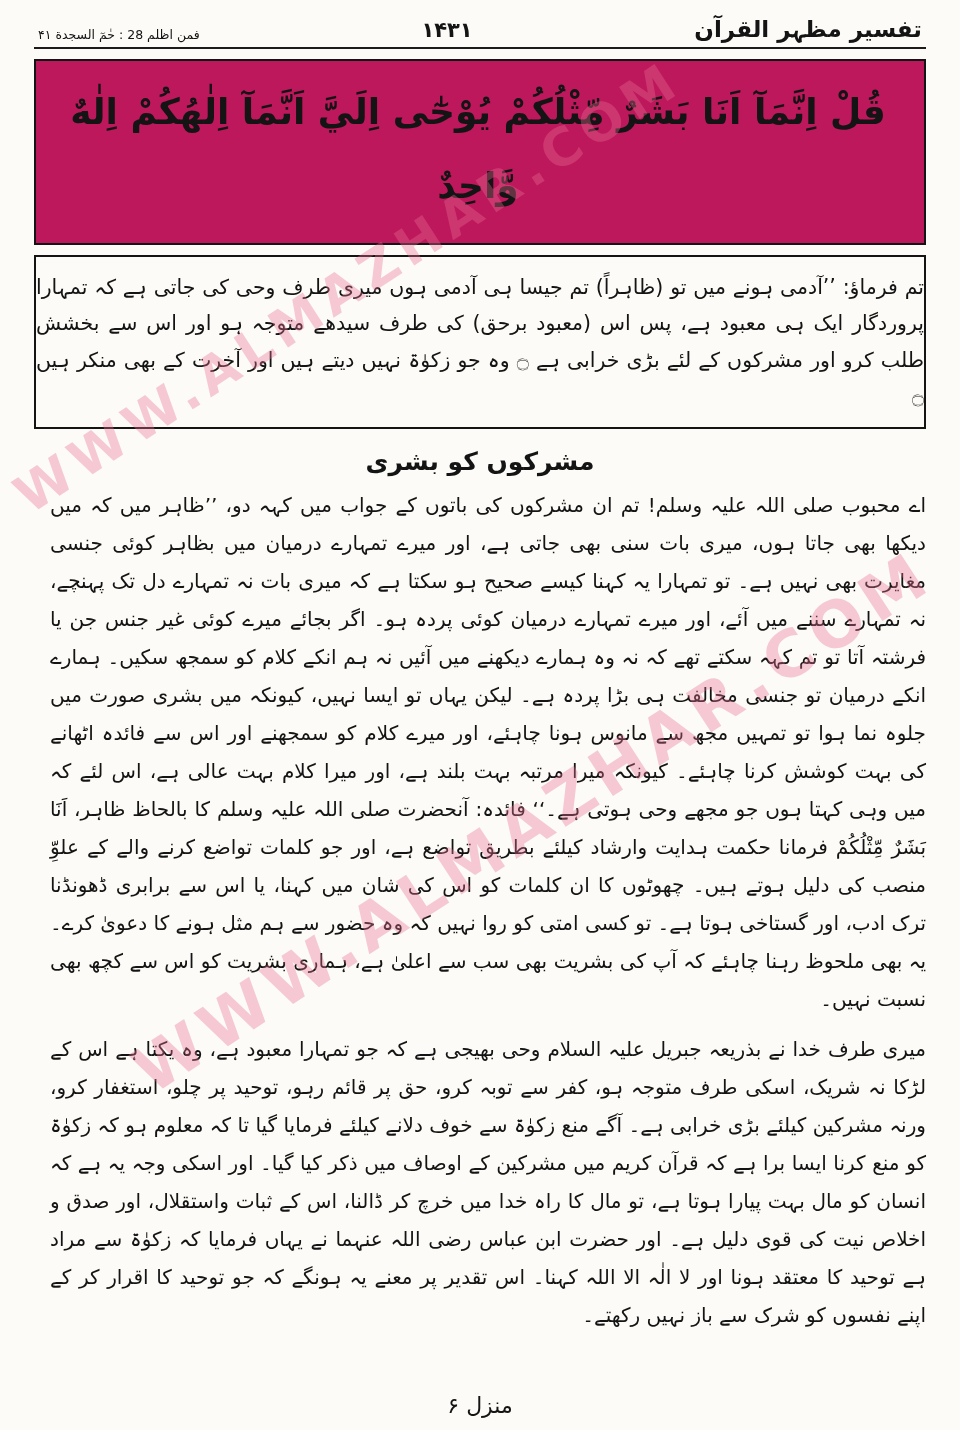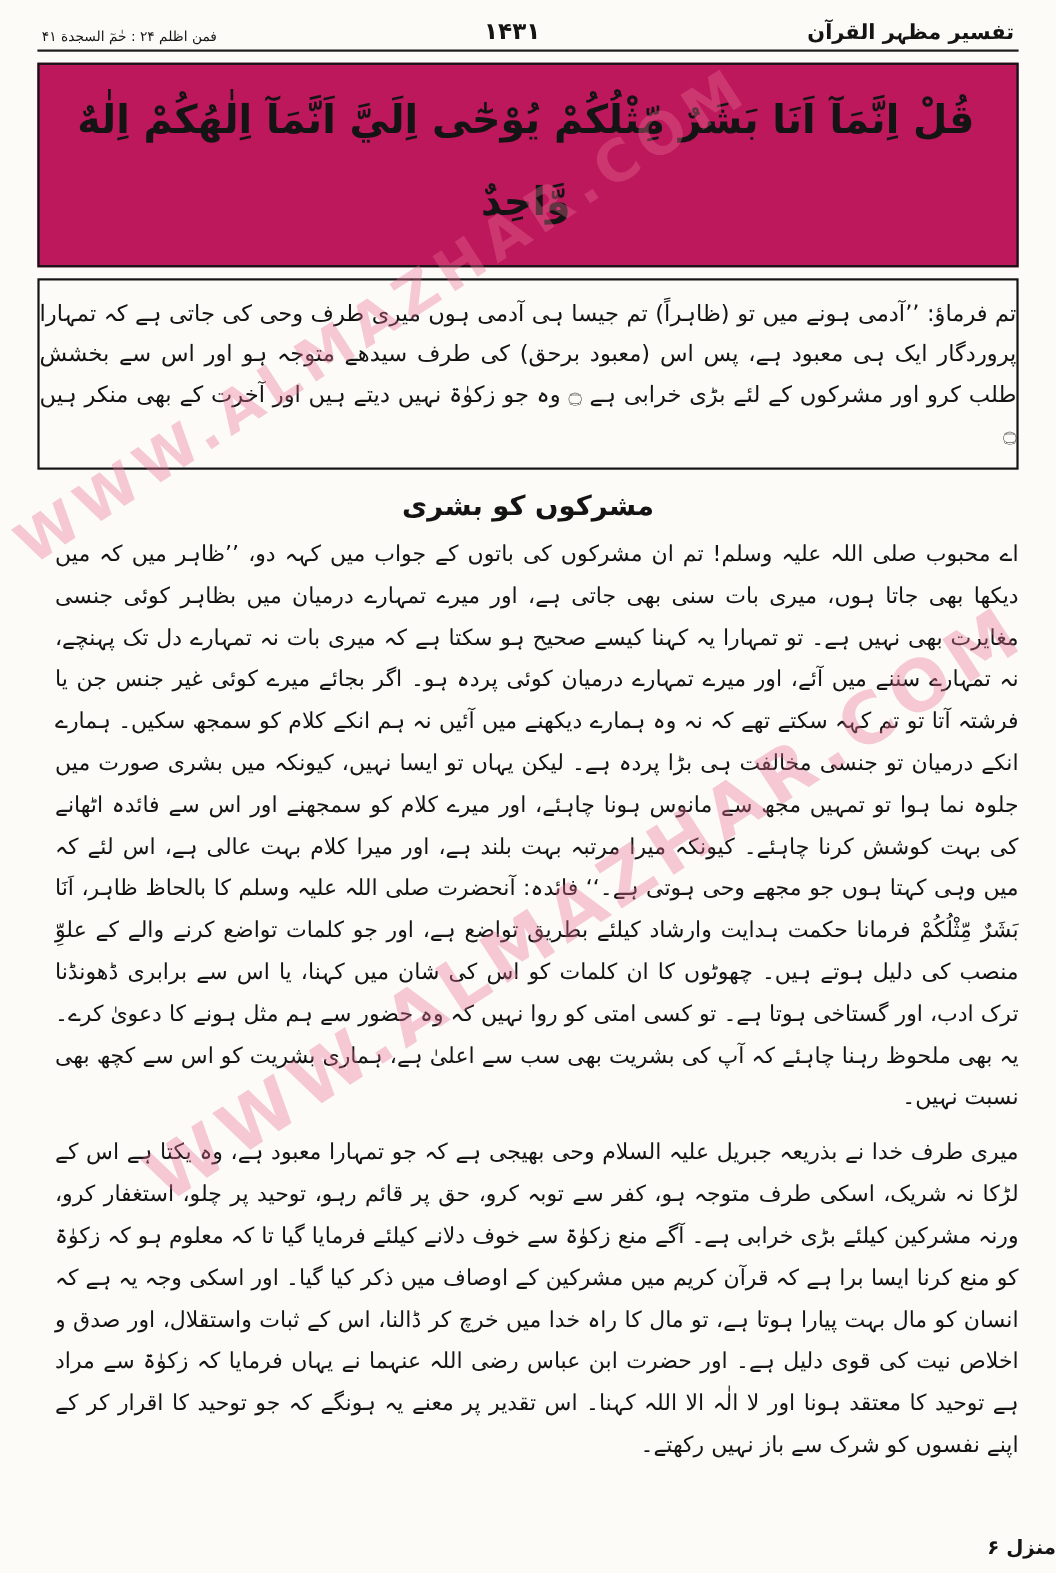--- a/index.html
+++ b/index.html
@@ -19,21 +19,21 @@
     direction: rtl;
   }
   
   .page-header {
     display: flex;
     direction: rtl;
     justify-content: space-between;
     align-items: flex-end;
     padding: 0 4px 3px 4px;
   }
-  .hdr-title { font-size: 19px; font-weight: bold; }
+  .hdr-title { font-size: 23px; font-weight: bold; }
   .hdr-pageno { font-size: 21px; font-weight: bold; letter-spacing: 2px; }
   .hdr-ref { font-size: 12.5px; }
   .header-rule {
     border: 0;
     border-top: 2.5px solid #1b1b1b;
     margin: 2px 0 10px 0;
   }
   
   .verse-box {
     border: 2.5px solid #141414;
@@ -73,22 +73,23 @@
     text-align: justify;
     font-size: 20px;
     line-height: 1.9;
     margin: 0 0 12px 16px;
   }
   
   .page-footer {
     position: absolute;
     bottom: 12px; left: 0;
     width: 100%;
-    font-size: 18px;
-    font-weight: bold;
+    text-align: center;
+    font-size: 22px;
+    font-weight: normal;
   }
   
   .watermark {
     position: absolute;
     direction: ltr;
     font-weight: 700;
     color: rgba(234, 112, 146, 0.36);
     letter-spacing: 7px;
     transform: rotate(-33deg);
     transform-origin: left center;
@@ -100,21 +101,21 @@
   .wm-2 { font-size: 64px; left: 140px; top: 1040px; }
 </style>
 </head>
 <body>
 
 <div class="page">
 
   <header class="page-header">
     <div class="hdr-title">تفسیر مظہر القرآن</div>
     <div class="hdr-pageno">۱۴۳۱</div>
-    <div class="hdr-ref">فمن اظلم ۲۴ : حٰمٓ السجدة ۴۱</div>
+    <div class="hdr-ref">فمن اظلم 28 : حٰمٓ السجدة ۴۱</div>
   </header>
 
   <hr class="header-rule">
 
   <section class="verse-box">
     <div class="verse-line">قُلْ اِنَّمَآ اَنَا بَشَرٌ مِّثْلُكُمْ يُوْحٰٓى اِلَيَّ اَنَّمَآ اِلٰهُكُمْ اِلٰهٌ وَّاحِدٌ</div>
   </section>
 
   <section class="trans-box">
     <div>تم فرماؤ: ’’آدمی ہونے میں تو (ظاہراً) تم جیسا ہی آدمی ہوں میری طرف وحی کی جاتی ہے کہ تمہارا پروردگار ایک ہی معبود ہے، پس اس (معبود برحق) کی طرف سیدھے متوجہ ہو اور اس سے بخشش طلب کرو اور مشرکوں کے لئے بڑی خرابی ہے ۝ وہ جو زکوٰۃ نہیں دیتے ہیں اور آخرت کے بھی منکر ہیں ۝</div>

